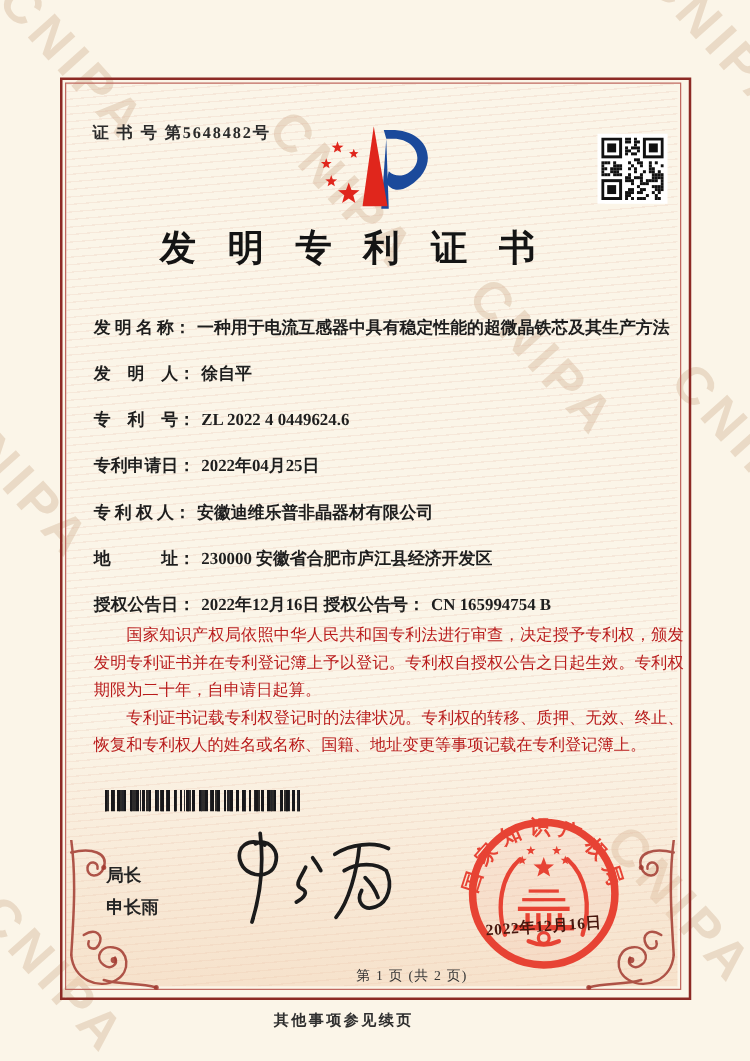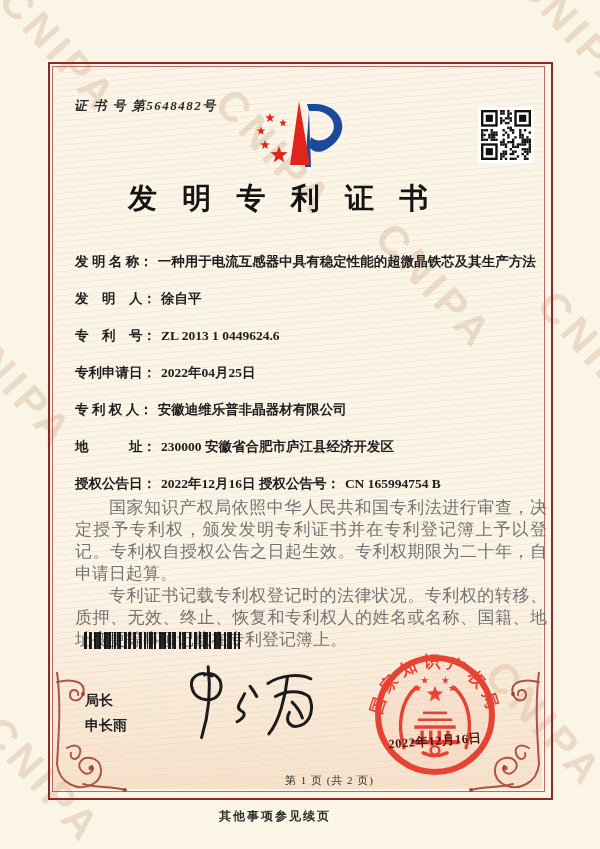--- a/index.html
+++ b/index.html
@@ -25,40 +25,40 @@
     border:1px solid #c0685f;z-index:2;
   }
   .guilloche{
     position:absolute;left:53px;top:67px;width:489px;height:722px;z-index:2;
     background-image:
       linear-gradient(180deg, rgba(244,226,200,0) 70%, rgba(240,202,168,0.45) 100%),
       repeating-linear-gradient(175deg, rgba(222,168,148,0.17) 0 1px, rgba(0,0,0,0) 1px 6px);
   }
   .cert-no{
     position:absolute;left:74px;top:97px;z-index:5;
-    font-size:13px;font-weight:bold;letter-spacing:1.5px;color:#2b2b2b;font-style:italic;
+    font-size:13px;font-weight:bold;letter-spacing:1.5px;color:#2b2b2b;
   }
   .logo{position:absolute;left:253px;top:101px;width:96px;height:74px;z-index:5;}
   .qr{position:absolute;left:478px;top:107px;width:50px;height:50px;z-index:5;background:#fff;padding:3px;}
   .title{
     position:absolute;left:48px;top:179px;width:460px;z-index:5;
     text-align:center;font-size:29px;font-weight:bold;color:#141414;
     letter-spacing:9px;text-indent:9px;
   }
   .fields{
     position:absolute;left:75px;top:251px;width:460px;z-index:5;
     display:flex;flex-direction:column;gap:16px;
     font-size:13.5px;font-weight:bold;color:#1e1e1e;
   }
   .frow{white-space:nowrap;line-height:21px;}
   .frow .val{margin-left:5px;}
   .pair2{}
   .body-text{
     position:absolute;left:75px;top:497px;width:472px;z-index:5;
-    font-size:17px;line-height:22px;color:#737373;font-weight:500;
+    font-size:13px;line-height:22px;color:#b91c1c;font-weight:500;
     text-align:justify;
   }
   .body-text p{margin:0;text-indent:2em;}
   .barcode{
     position:absolute;left:84px;top:632px;width:156px;height:17px;z-index:5;
     background-image:
       repeating-linear-gradient(90deg,#17171a 0 2px,rgba(0,0,0,0) 2px 5px),
       repeating-linear-gradient(90deg,#26262a 0 1px,rgba(0,0,0,0) 1px 7px),
       repeating-linear-gradient(90deg,rgba(10,10,12,0.85) 0 3px,rgba(0,0,0,0) 3px 11px);
   }
@@ -286,21 +286,21 @@
   <div class="title">发 明 专 利 证 书</div>
 
   <div class="fields">
     <div class="frow">
       <span class="lbl">发 明 名 称：</span><span class="val">一种用于电流互感器中具有稳定性能的超微晶铁芯及其生产方法</span>
     </div>
     <div class="frow">
       <span class="lbl">发　明　人：</span><span class="val">徐自平</span>
     </div>
     <div class="frow">
-      <span class="lbl">专　利　号：</span><span class="val">ZL 2013 1 0449624.6</span>
+      <span class="lbl">专　利　号：</span><span class="val">ZL 2022 4 0449624.6</span>
     </div>
     <div class="frow">
       <span class="lbl">专利申请日：</span><span class="val">2022年04月25日</span>
     </div>
     <div class="frow">
       <span class="lbl">专 利 权 人：</span><span class="val">安徽迪维乐普非晶器材有限公司</span>
     </div>
     <div class="frow">
       <span class="lbl">地　　　址：</span><span class="val">230000 安徽省合肥市庐江县经济开发区</span>
     </div>

